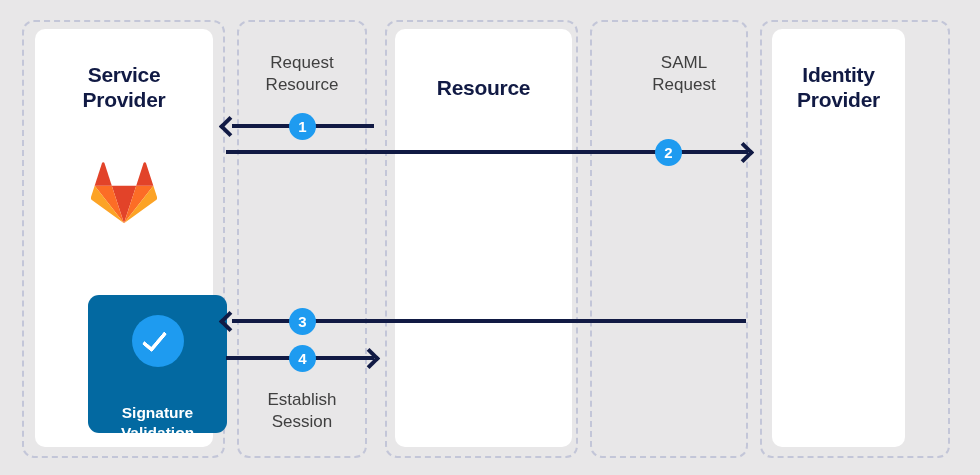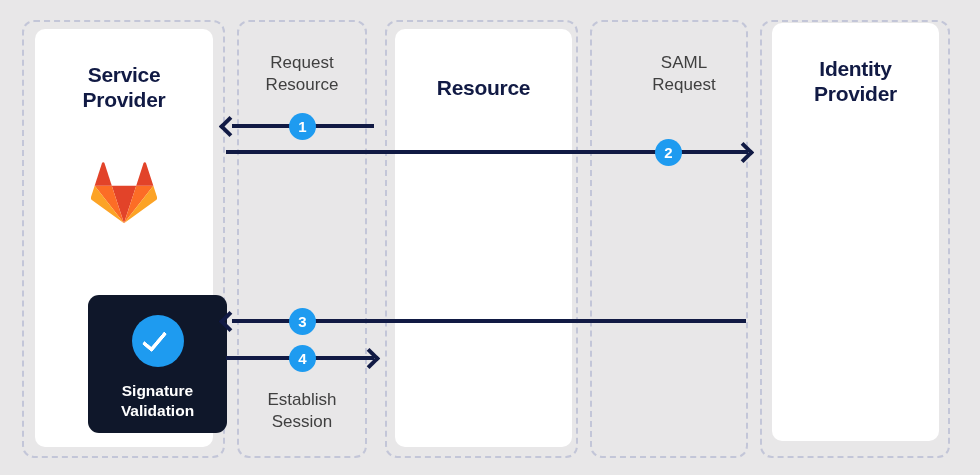--- a/index.html
+++ b/index.html
@@ -35,21 +35,21 @@
 
   
   .card {
     position: absolute;
     background: #ffffff;
     border-radius: 10px;
     box-sizing: border-box;
   }
   .card-sp  { left: 35px;  top: 29px; width: 178px; height: 418px; }
   .card-br  { left: 395px; top: 29px; width: 177px; height: 418px; }
-  .card-idp { left: 772px; top: 23px; width: 167px; height: 418px; }
+  .card-idp { left: 772px; top: 29px; width: 133px; height: 418px; }
 
   .card-title {
     position: absolute;
     left: 0;
     right: 0;
     text-align: center;
     color: #111a44;
     font-weight: bold;
     font-size: 21px;
     line-height: 1.18;
@@ -65,26 +65,27 @@
     left: 50%;
     transform: translateX(-50%);
     top: 132px;
     width: 66px;
     height: 63px;
   }
 
   
   .panel {
     position: absolute;
-    background: #0f172a;
+    background: #0369a1;
     border-radius: 11px;
     box-sizing: border-box;
     display: flex;
     flex-direction: column;
     align-items: center;
+    gap: 22px;
   }
   .panel-sig { left: 53px;  top: 266px; width: 139px; height: 138px; }
 
   .panel-icon {
     position: relative;
     width: 52px;
     height: 52px;
     border-radius: 50%;
     background: #1e9bf0;
     flex: none;

